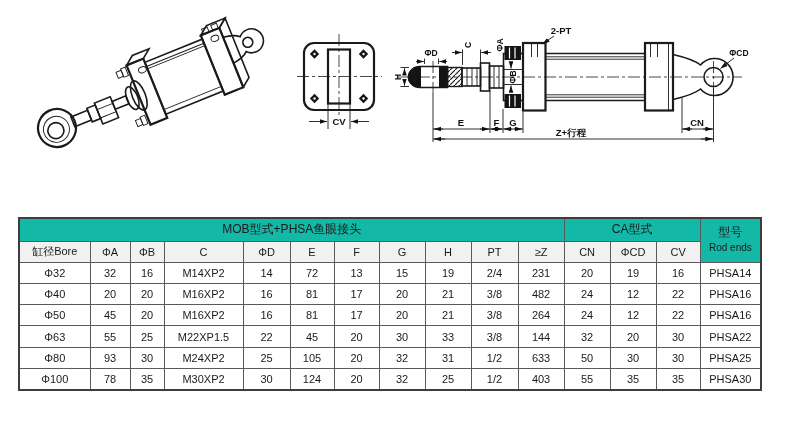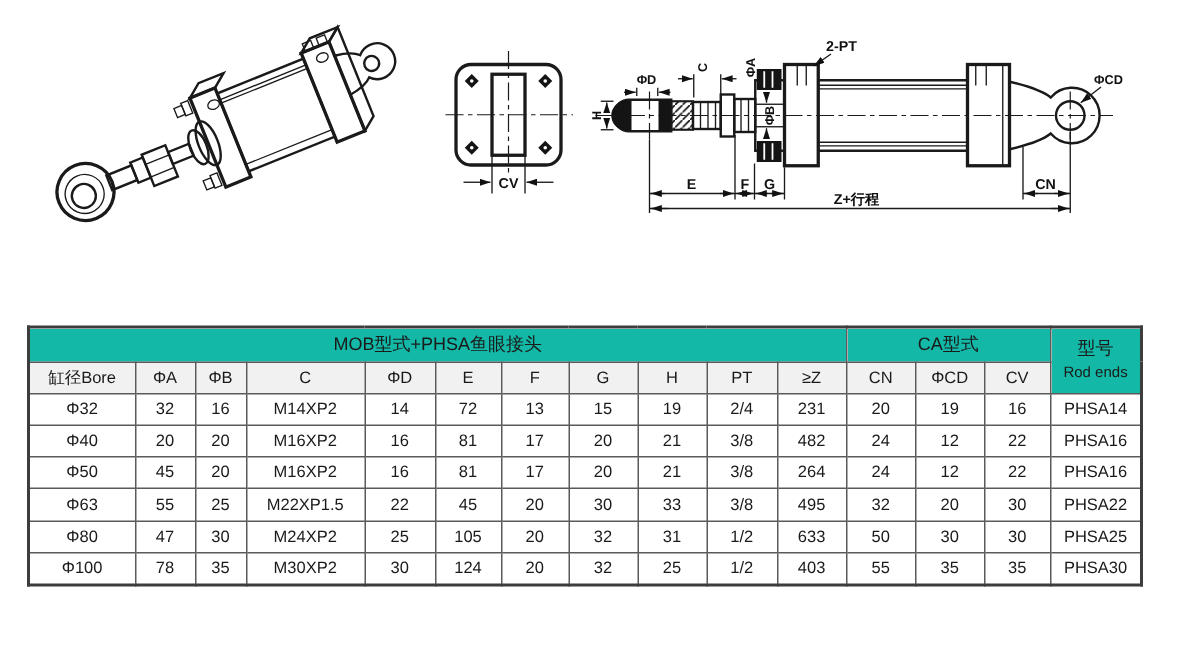--- a/index.html
+++ b/index.html
@@ -313,29 +313,29 @@
       <td>Φ63</td>
       <td>55</td>
       <td>25</td>
       <td>M22XP1.5</td>
       <td>22</td>
       <td>45</td>
       <td>20</td>
       <td>30</td>
       <td>33</td>
       <td>3/8</td>
-      <td>495</td>
+      <td>144</td>
       <td>32</td>
       <td>20</td>
       <td>30</td>
       <td>PHSA22</td>
     </tr>
     <tr class="data-row">
       <td>Φ80</td>
-      <td>47</td>
+      <td>93</td>
       <td>30</td>
       <td>M24XP2</td>
       <td>25</td>
       <td>105</td>
       <td>20</td>
       <td>32</td>
       <td>31</td>
       <td>1/2</td>
       <td>633</td>
       <td>50</td>

